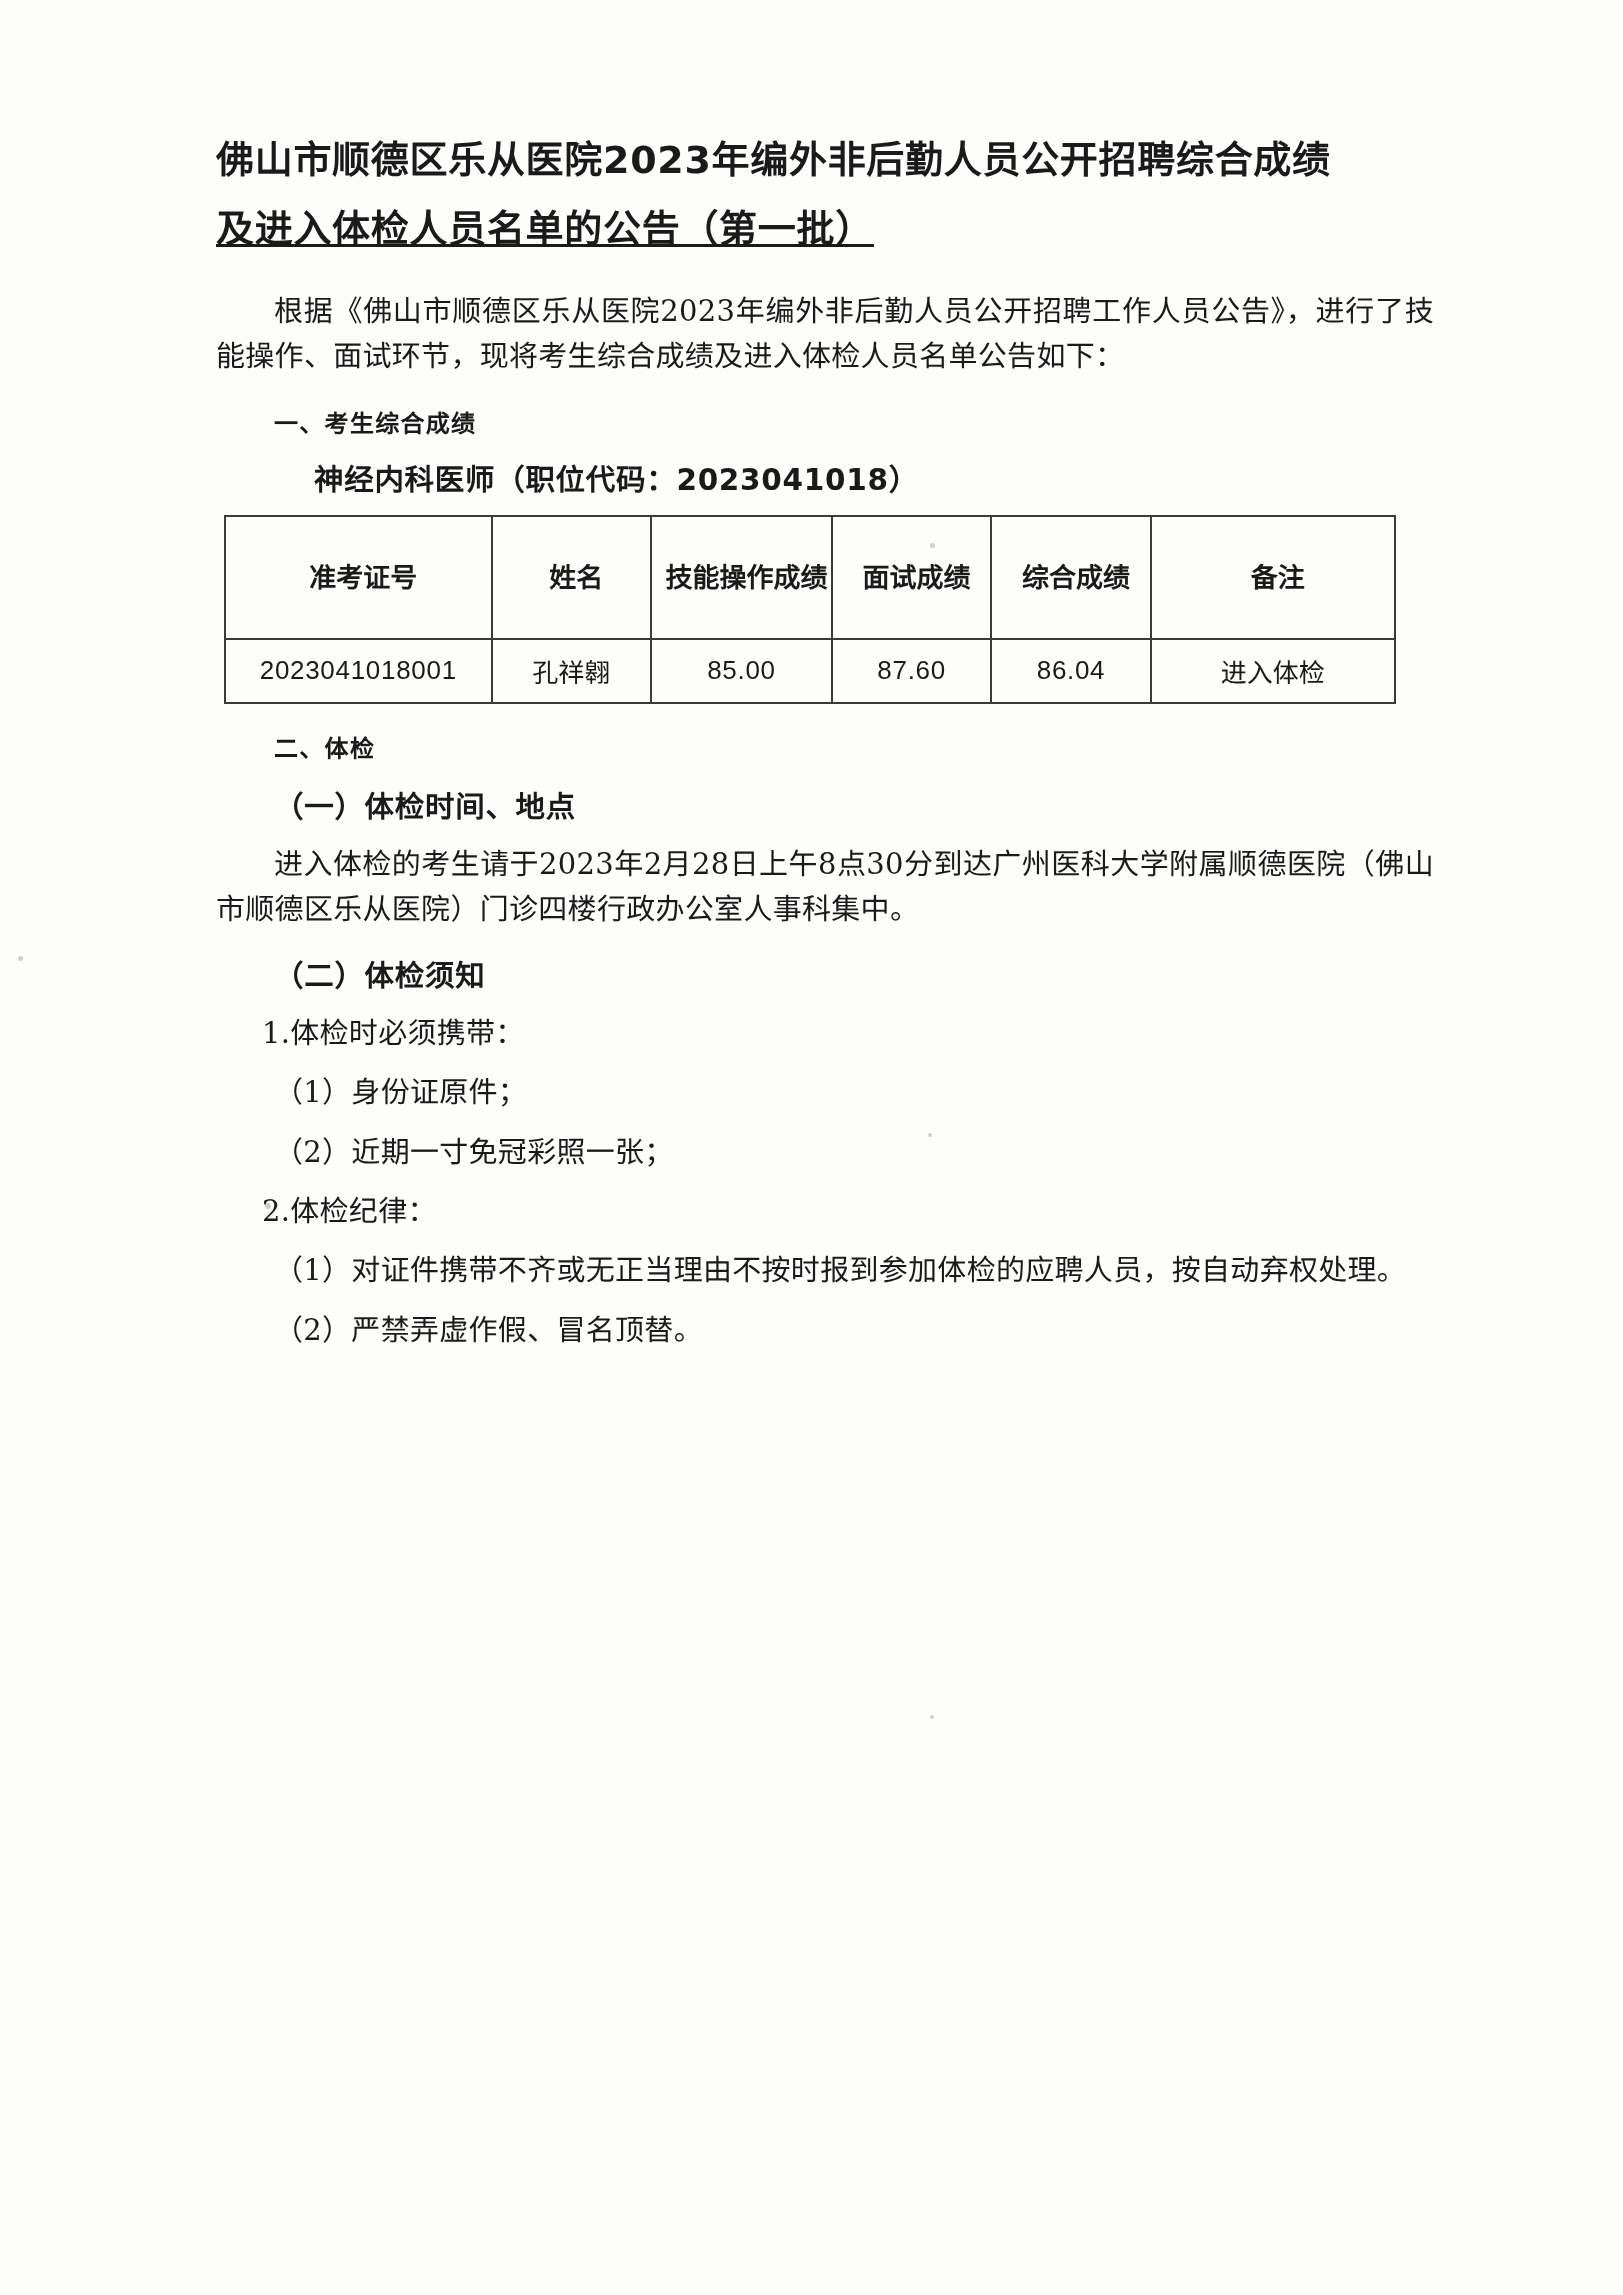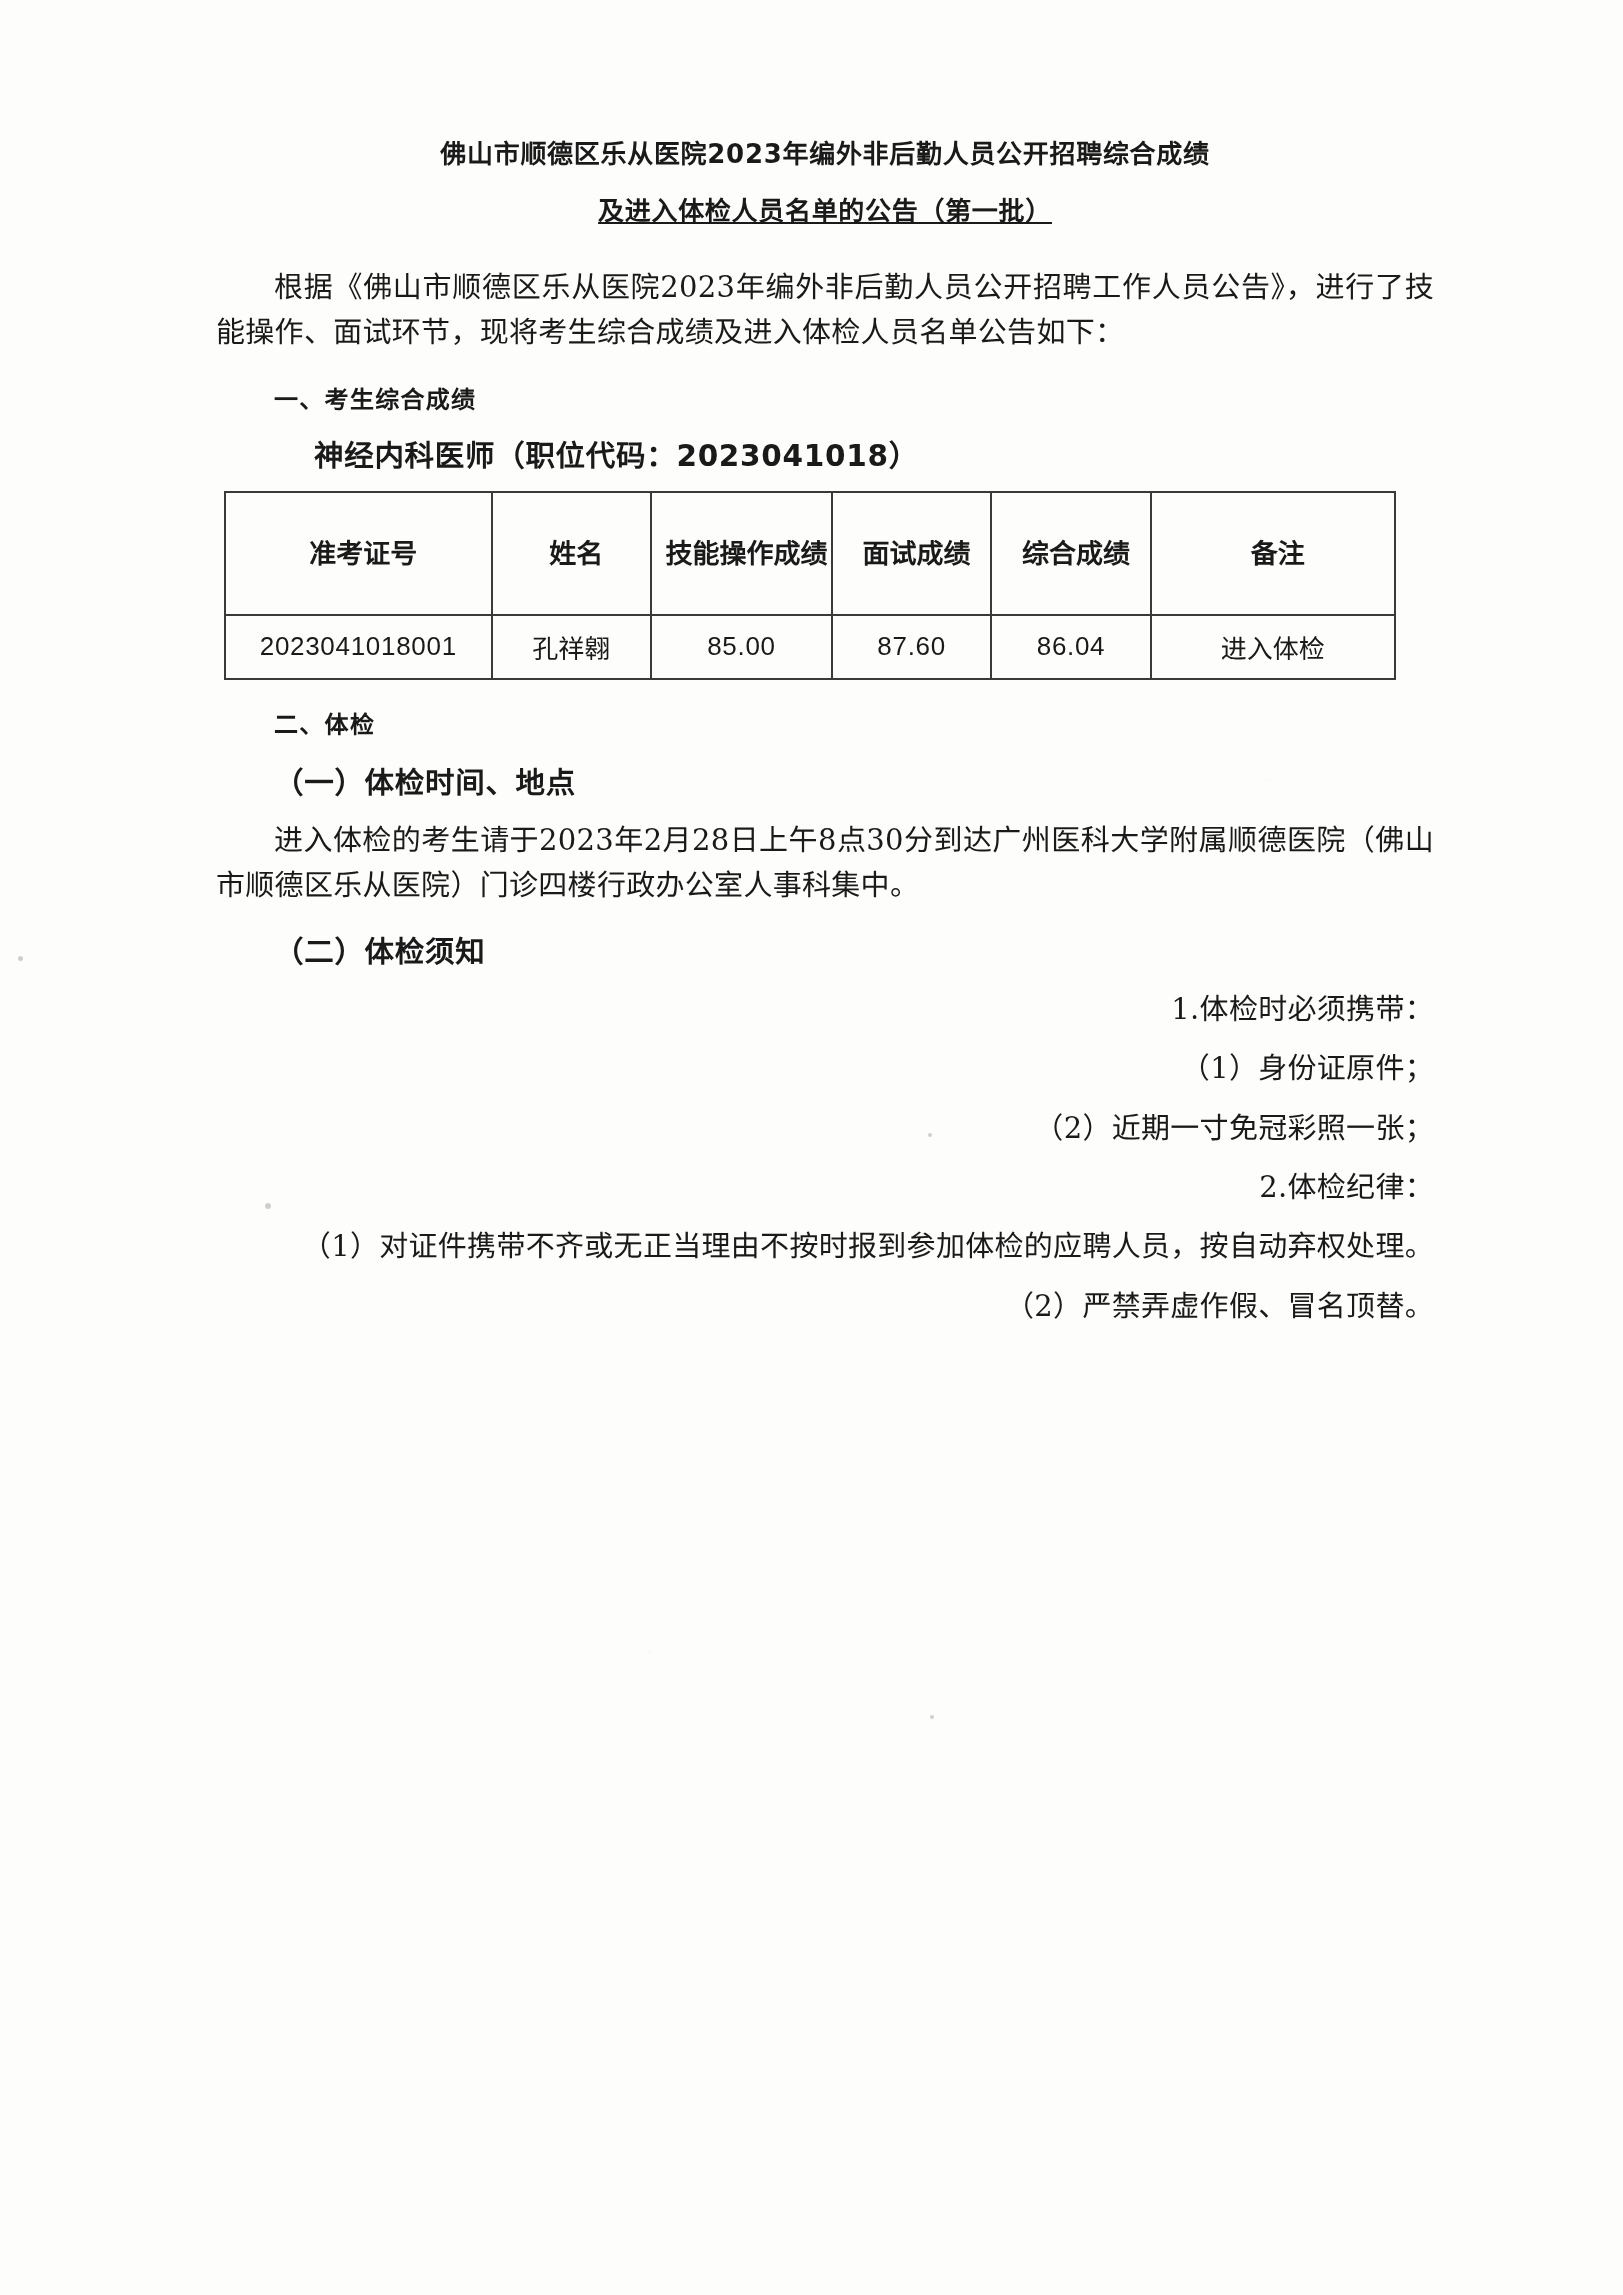--- a/index.html
+++ b/index.html
@@ -26,22 +26,22 @@
       radial-gradient(circle at 78% 34%, rgba(0,0,0,0.012) 0 1.3px, rgba(0,0,0,0) 2px),
       radial-gradient(circle at 40% 72%, rgba(0,0,0,0.010) 0 1.3px, rgba(0,0,0,0) 2px);
   }
   .content {
     position: absolute;
     left: 216px;
     top: 141px;
     width: 1218px;
   }
   .title-line {
-    text-align: center;
-    font-size: 26px;
+    text-align: left;
+    font-size: 38px;
     font-weight: bold;
     letter-spacing: 0.7px;
     line-height: 1.0;
     font-family: "DejaVu Sans", "Liberation Sans", sans-serif;
   }
   .title-line.first { margin-bottom: 31px; }
   .title-line.second { margin-bottom: 41px; text-decoration: underline; }
 
   p.body-par {
     font-size: 29px;
@@ -107,21 +107,20 @@
   .col-d { width: 141px; }
   .col-e { width: 141px; }
   .col-f { width: 216px; }
   .num { font-family: "DejaVu Serif", "Liberation Serif", serif; letter-spacing: 0.7px; }
   .list-par {
     font-size: 29px;
     line-height: 1.55;
     margin: 0 0 14.4px 0;
     text-indent: 46px;
     letter-spacing: 0.3px;
-    text-align: right;
   }
   .list-par.sub { text-indent: 58px; }
   .speck {
     position: absolute;
     background: rgba(0,0,0,0.18);
     border-radius: 50%;
   }
 </style>
 </head>
 <body>

